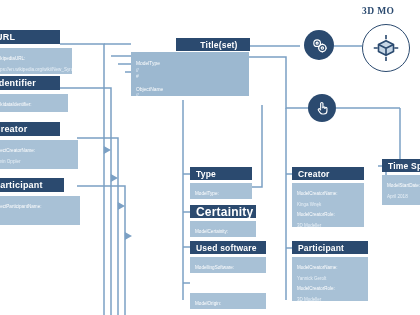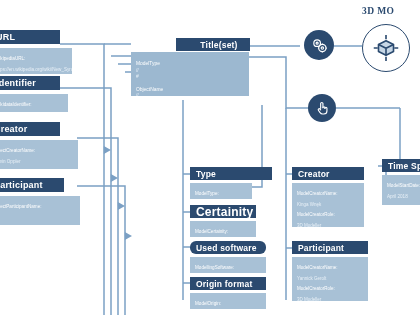--- a/index.html
+++ b/index.html
@@ -140,39 +140,38 @@
       <span class="val">//</span><br>
       
       <br>
       <br>
       
     </div>
   </div>
 
   <div class="layer">
 
-    <div class="hdr" style="left:190px;top:167px;width:82px;height:13px;font-size:8.5px;">Type</div>
+    <div class="hdr" style="left:190px;top:167px;width:62px;height:13px;font-size:8.5px;">Type</div>
     <div class="pnl" style="left:190px;top:183px;width:62px;height:16px;font-size:4.6px;">
       <span>ModelType:</span><br>
       
     </div>
 
     <div class="hdr" style="left:190px;top:205px;width:66px;height:13px;font-size:12px;">Certainity</div>
     <div class="pnl" style="left:190px;top:221px;width:66px;height:16px;font-size:4.6px;">
       <span>ModelCertainity:</span><br>
       
     </div>
 
-    <div class="hdr" style="left:190px;top:241px;width:76px;height:13px;font-size:8.5px;border-radius:6px;">Used software</div>
+    <div class="hdr" style="left:190px;top:241px;width:76px;height:13px;font-size:8.5px;">Used software</div>
     <div class="pnl" style="left:190px;top:257px;width:76px;height:16px;font-size:4.6px;">
       <span>ModellingSoftware:</span><br>
       
     </div>
 
-    <div class="hdr" style="left:190px;top:277px;width:76px;height:13px;font-size:8.5px;">Origin format</div>
     <div class="pnl" style="left:190px;top:293px;width:76px;height:16px;font-size:4.6px;">
       <span>ModelOrigin:</span><br>
       
     </div>
   </div>
 
   <div class="layer">
 
     <div class="hdr" style="left:292px;top:167px;width:72px;height:13px;font-size:8.5px;">Creator</div>
     <div class="pnl" style="left:292px;top:183px;width:72px;height:44px;font-size:4.5px;">

